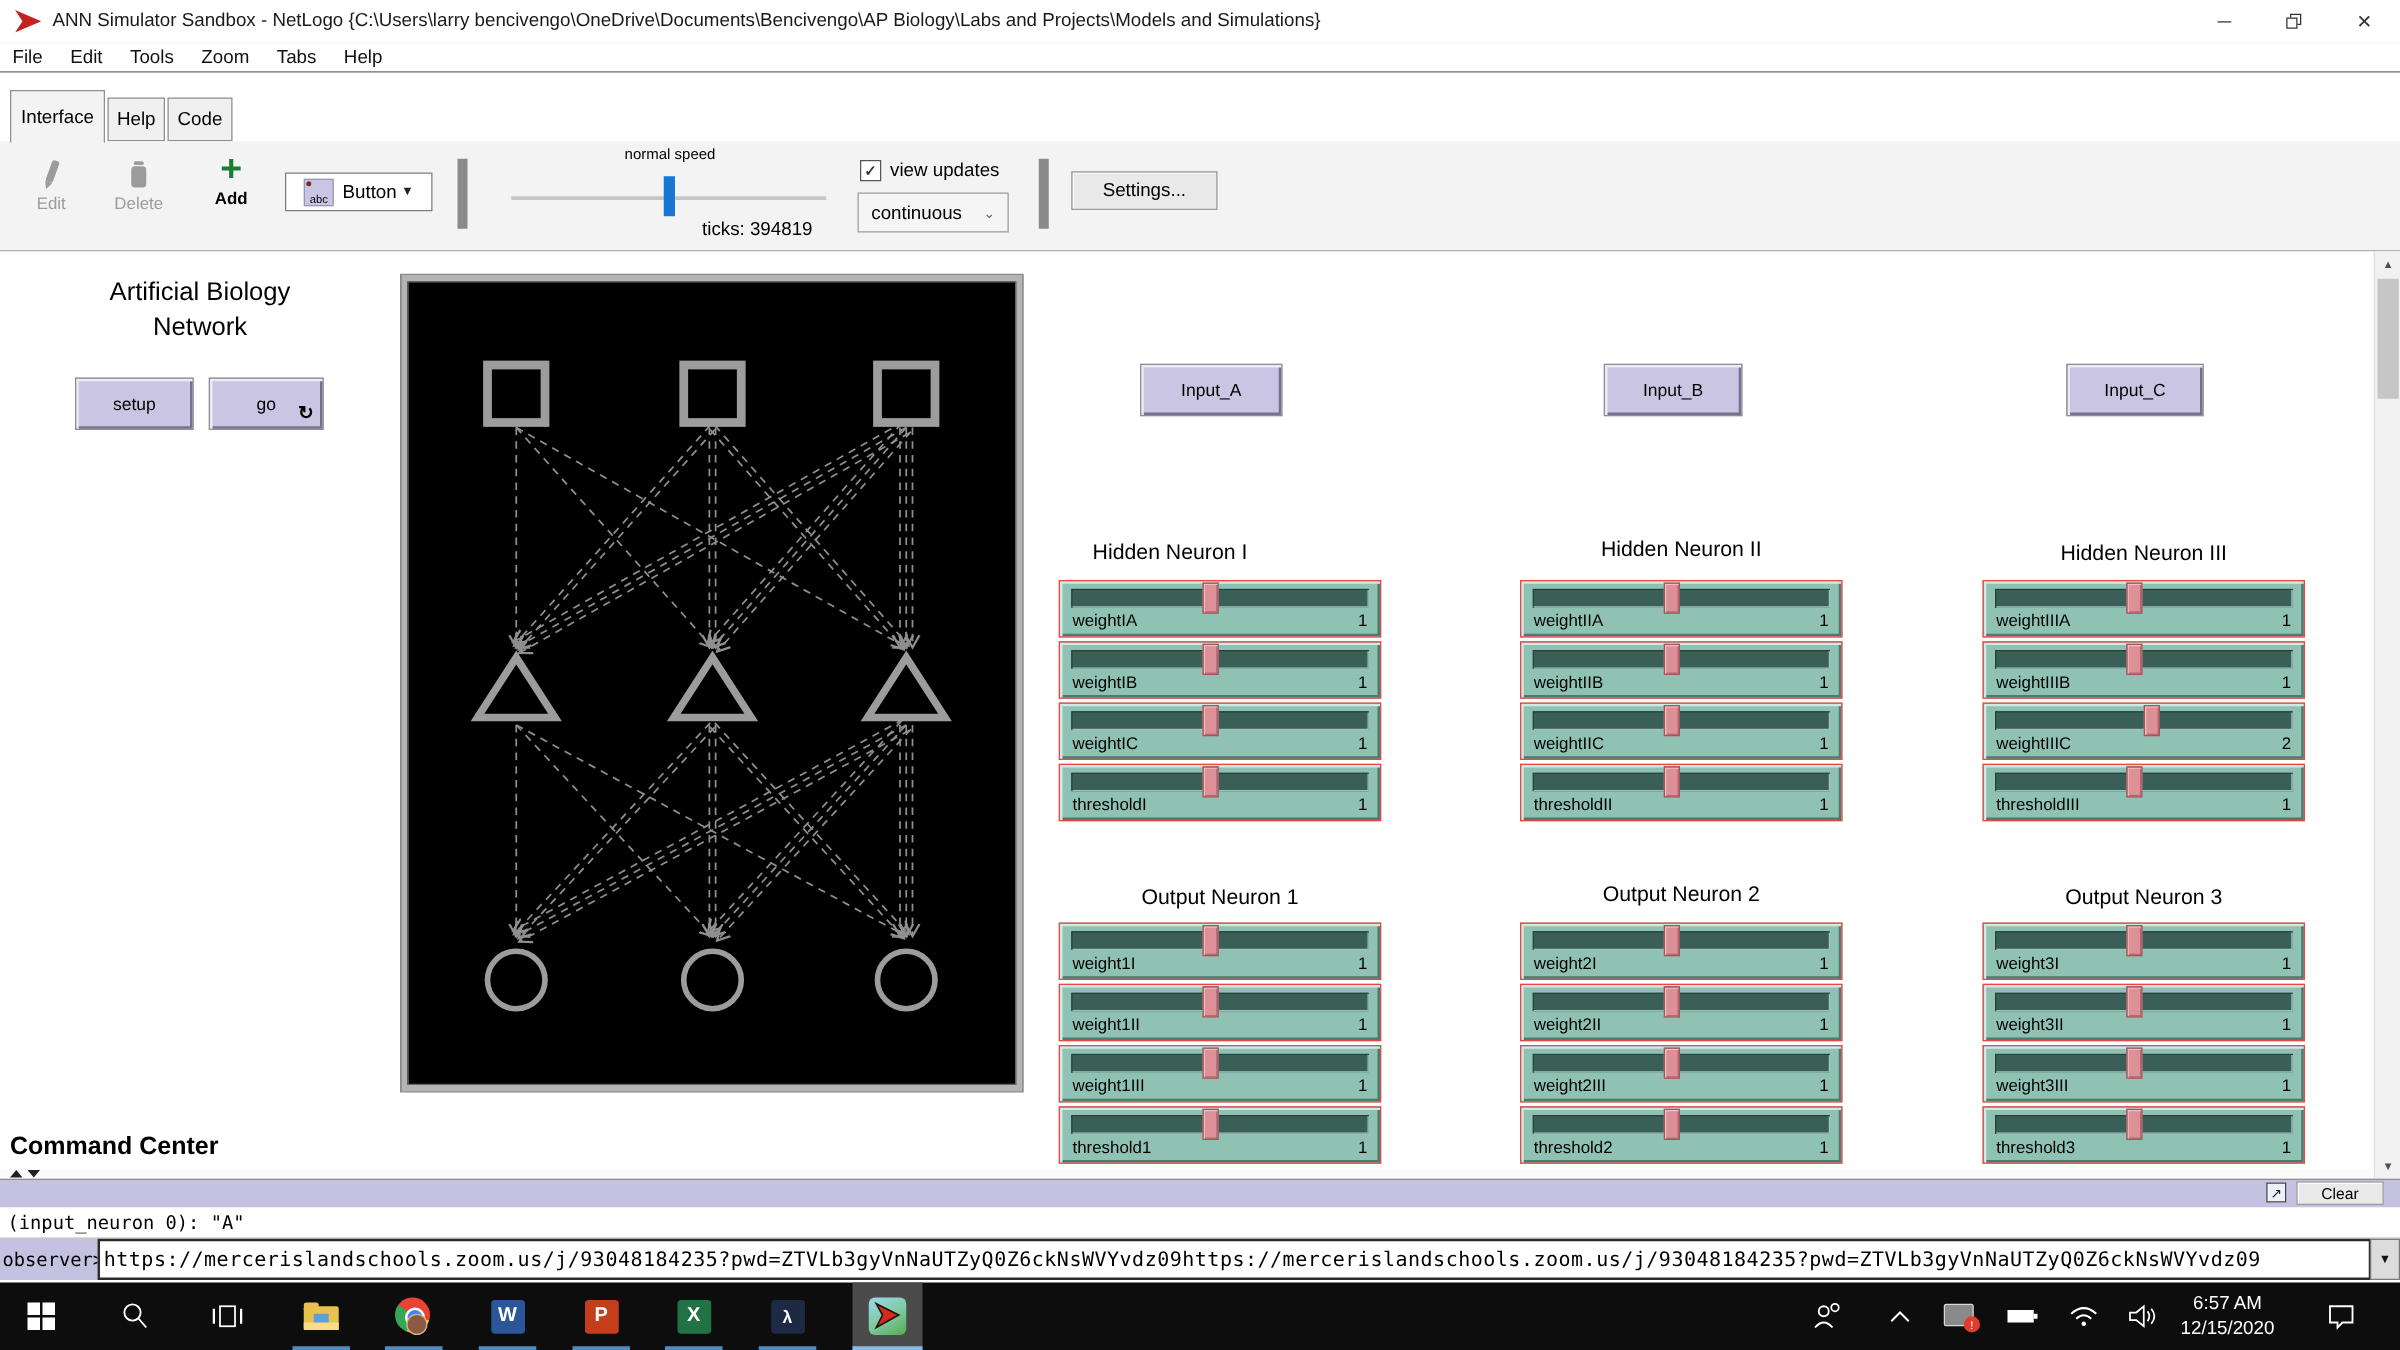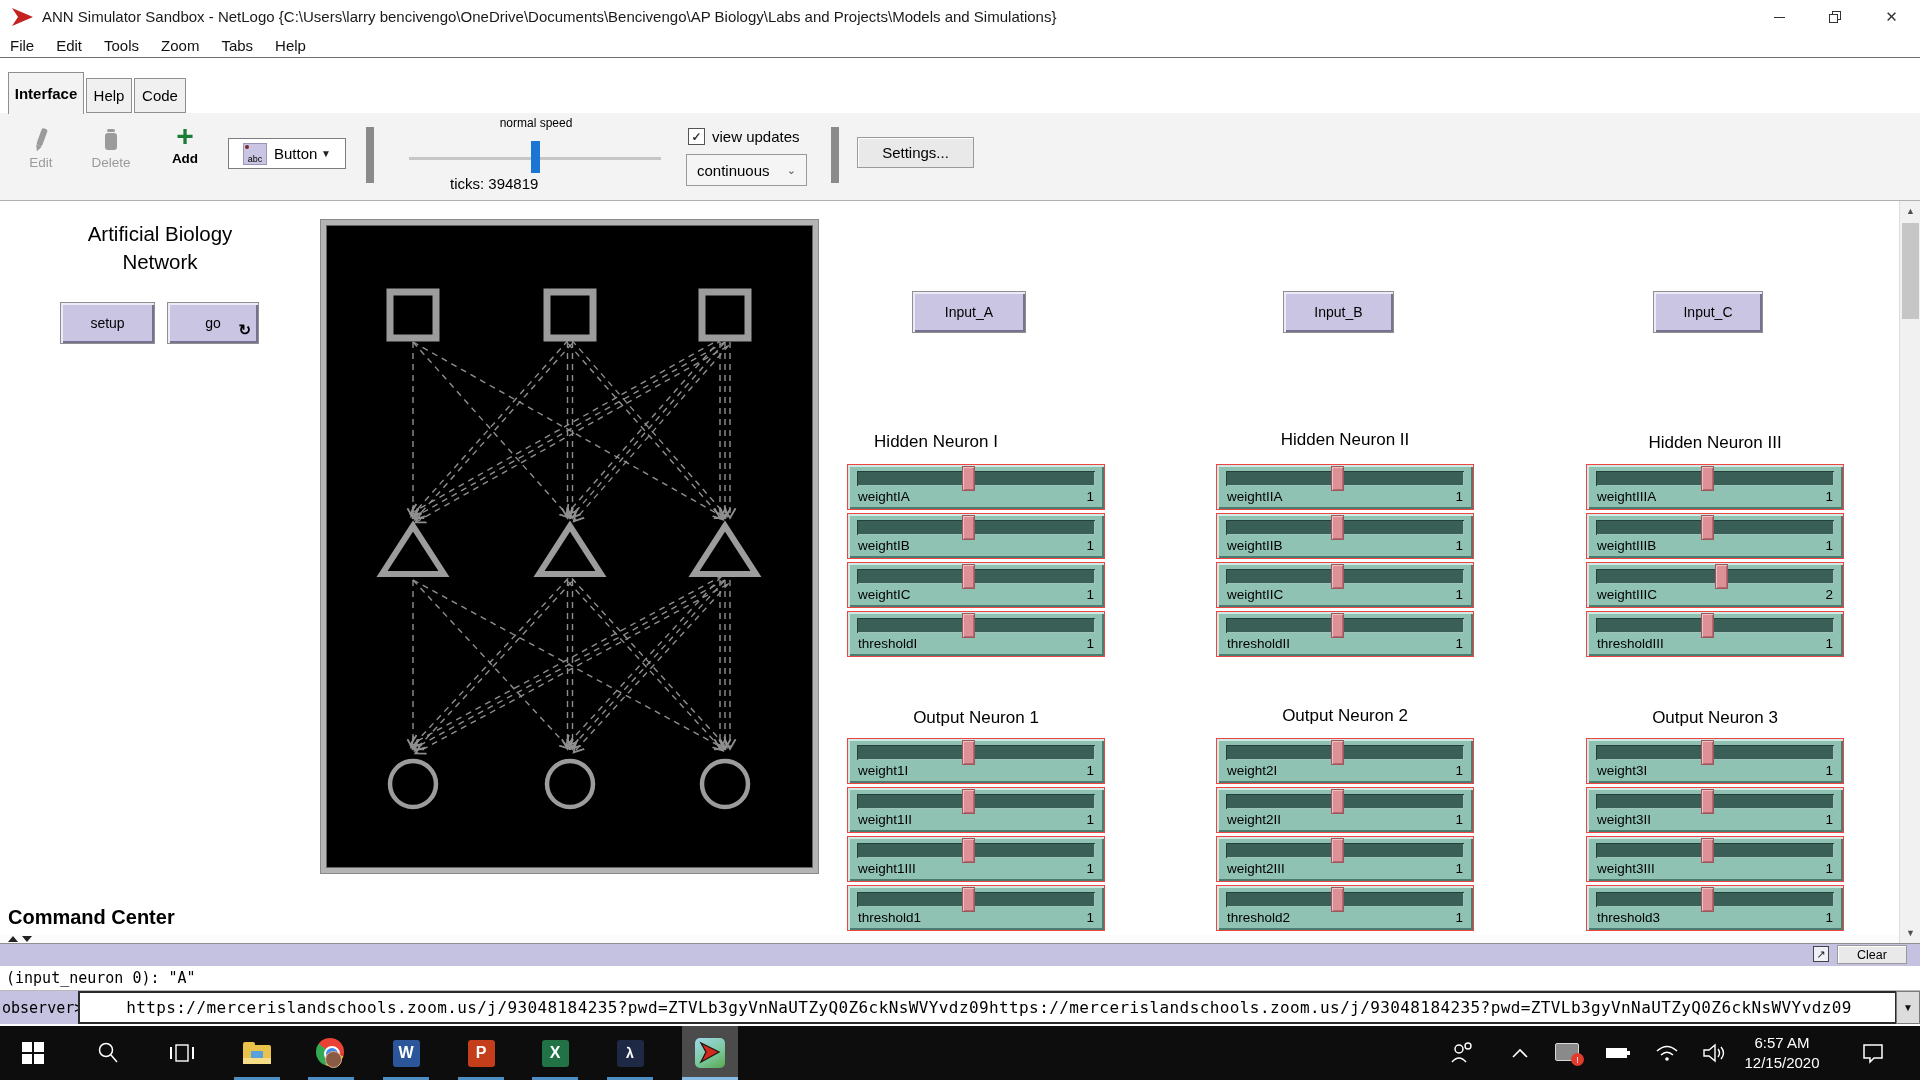--- a/index.html
+++ b/index.html
@@ -8,21 +8,21 @@
   .abs{position:absolute;}
   
   .titlebar{left:0;top:0;width:1920px;height:34px;background:#fff;border-bottom:1px solid #e0e0e0;}
   .title-text{left:42px;top:8px;font-size:15px;color:#1a1a1a;white-space:nowrap;}
   .winbtn{top:0;width:56px;height:34px;display:flex;align-items:center;justify-content:center;color:#333;}
   .menubar{left:0;top:34px;width:1920px;height:24px;background:#fff;border-bottom:1px solid #6e6e6e;
            display:flex;align-items:center;padding-left:10px;box-sizing:border-box;}
   .menu-item{font-size:15px;margin-right:22px;color:#111;}
   .tabbar{left:0;top:59px;width:1920px;height:54px;background:#fff;}
   .tab{box-sizing:border-box;border:1px solid #8f8f8f;font-size:15px;display:flex;align-items:center;justify-content:center;}
-  .tab-active{background:#f3f3f3;border-bottom:none;z-index:3;font-weight:bold;}
+  .tab-active{background:#f3f3f3;border-bottom:none;z-index:3;}
   .tab-idle{background:#f0f0f0;}
   .toolbar{left:0;top:113px;width:1920px;height:88px;background:#f3f3f3;border-bottom:1px solid #b0b0b0;box-sizing:border-box;}
   .toolbtn-label{font-size:13.5px;text-align:center;}
   .sep{background:#8a8a8a;width:8px;height:56px;}
   .nl-drop{box-sizing:border-box;background:#fff;border:1px solid #7d7d7d;display:flex;align-items:center;font-size:15px;}
   .winbutton{box-sizing:border-box;background:#e9e9e9;border:1px solid #9a9a9a;box-shadow:inset 1px 1px 0 #fdfdfd;
              display:flex;align-items:center;justify-content:center;font-size:15px;}
   
   .nlbtn{box-sizing:border-box;background:#c9c5e3;border:1px solid #8f8f8f;
          box-shadow:inset 2px 2px 0 #ecebf8,inset -2px -2px 0 #76718f;
@@ -49,21 +49,21 @@
   
   .cc-head{left:0;top:943px;width:1920px;height:23px;background:#c5c1e0;border-top:1px solid #8f8f8f;box-sizing:border-box;}
   .cc-title{left:8px;top:906px;font-size:20px;font-weight:bold;}
   .cc-out{left:0;top:966px;width:1920px;height:25px;background:#fff;border-bottom:1px solid #b9b9b9;box-sizing:border-box;
           font-family:"DejaVu Sans Mono",monospace;font-size:15px;line-height:24px;padding-left:6px;white-space:nowrap;}
   .cc-row{left:0;top:991px;width:1920px;height:33px;background:#c5c1e0;}
   .cc-prompt{left:2px;top:991px;width:76px;height:33px;font-family:"DejaVu Sans Mono",monospace;font-size:15px;
              display:flex;align-items:center;}
   .cc-input{left:78px;top:991px;width:1819px;height:33px;background:#fff;border:2px solid #2b2b2b;box-sizing:border-box;
             font-family:"DejaVu Sans Mono",monospace;font-size:16px;letter-spacing:0.4px;line-height:29px;
-            padding-left:3px;white-space:nowrap;overflow:hidden;text-align:center;}
+            padding-left:3px;white-space:nowrap;overflow:hidden;}
   .cc-dd{left:1896px;top:991px;width:24px;height:33px;background:#dcdcdc;border:1px solid #7a7a7a;box-sizing:border-box;
          display:flex;align-items:center;justify-content:center;font-size:10px;color:#111;}
   
   .taskbar{left:0;top:1026px;width:1920px;height:54px;background:#0d0d0d;}
   .tcell{position:absolute;top:0;width:54px;height:54px;display:flex;align-items:center;justify-content:center;}
   .underline{position:absolute;bottom:0;height:3px;background:#4d8fc4;}
   .office{width:27px;height:27px;border-radius:3px;color:#fff;font-weight:bold;font-size:16px;
           display:flex;align-items:center;justify-content:center;}
   .tray-time{color:#fff;font-size:15px;text-align:center;line-height:20px;}
 </style>
@@ -135,21 +135,21 @@
       <span>abc</span>
     </span>
     <span style="margin-left:7px;flex:1">Button</span>
     <span style="font-size:10px;color:#222">▼</span>
   </div>
   <div class="abs sep" style="left:366px;top:14px"></div>
 
   <div class="abs" style="left:430px;top:3px;width:212px;text-align:center;font-size:12px">normal speed</div>
   <div class="abs" style="left:409px;top:44px;width:252px;height:3px;background:#c6c6c6"></div>
   <div class="abs" style="left:531px;top:28px;width:9px;height:32px;background:#1976d2"></div>
-  <div class="abs" style="left:450px;top:62px;width:200px;text-align:left;font-size:15px">ticks: 394819</div>
+  <div class="abs" style="left:450px;top:62px;width:200px;text-align:right;font-size:15px">ticks: 394819</div>
 
   <div class="abs" style="left:688px;top:15px;width:17px;height:17px;border:1.5px solid #555;background:#fff;box-sizing:border-box;display:flex;align-items:center;justify-content:center;font-size:12px;font-weight:bold;color:#333">
     <span>✓</span>
   </div>
   <div class="abs" style="left:712px;top:15px;font-size:15px">view updates</div>
 
   <div class="abs nl-drop" style="left:686px;top:41px;width:121px;height:32px;background:#f5f5f5;border-color:#9a9a9a;padding:0 10px">
     <span style="flex:1">continuous</span>
     <span style="font-size:11px;color:#555">⌄</span>
   </div>

